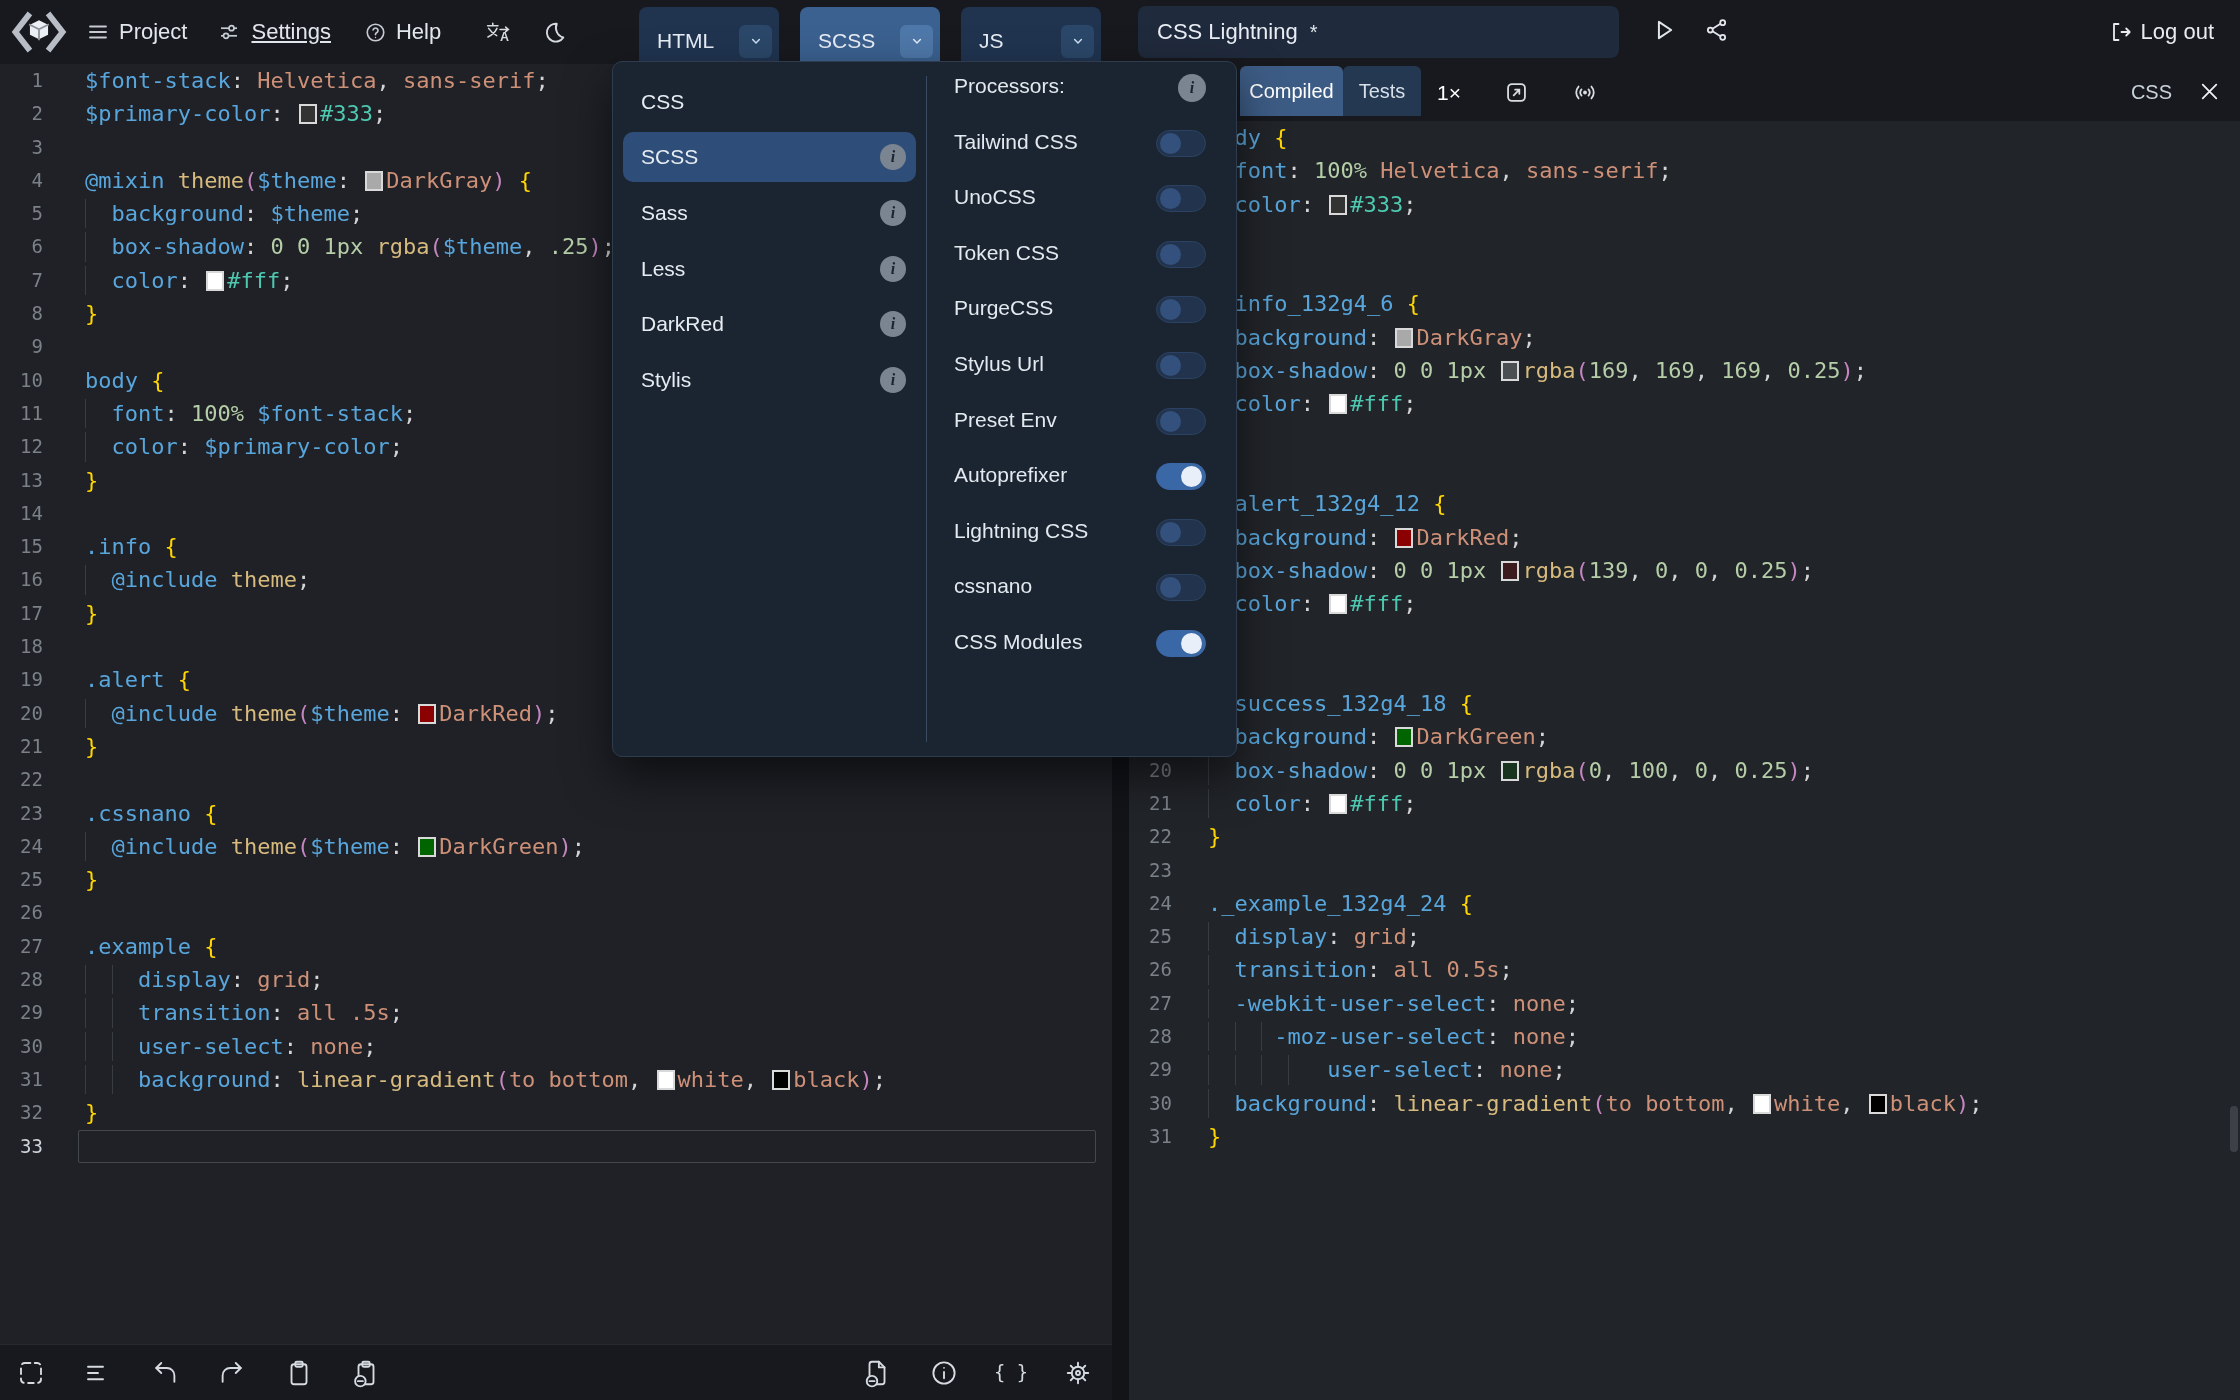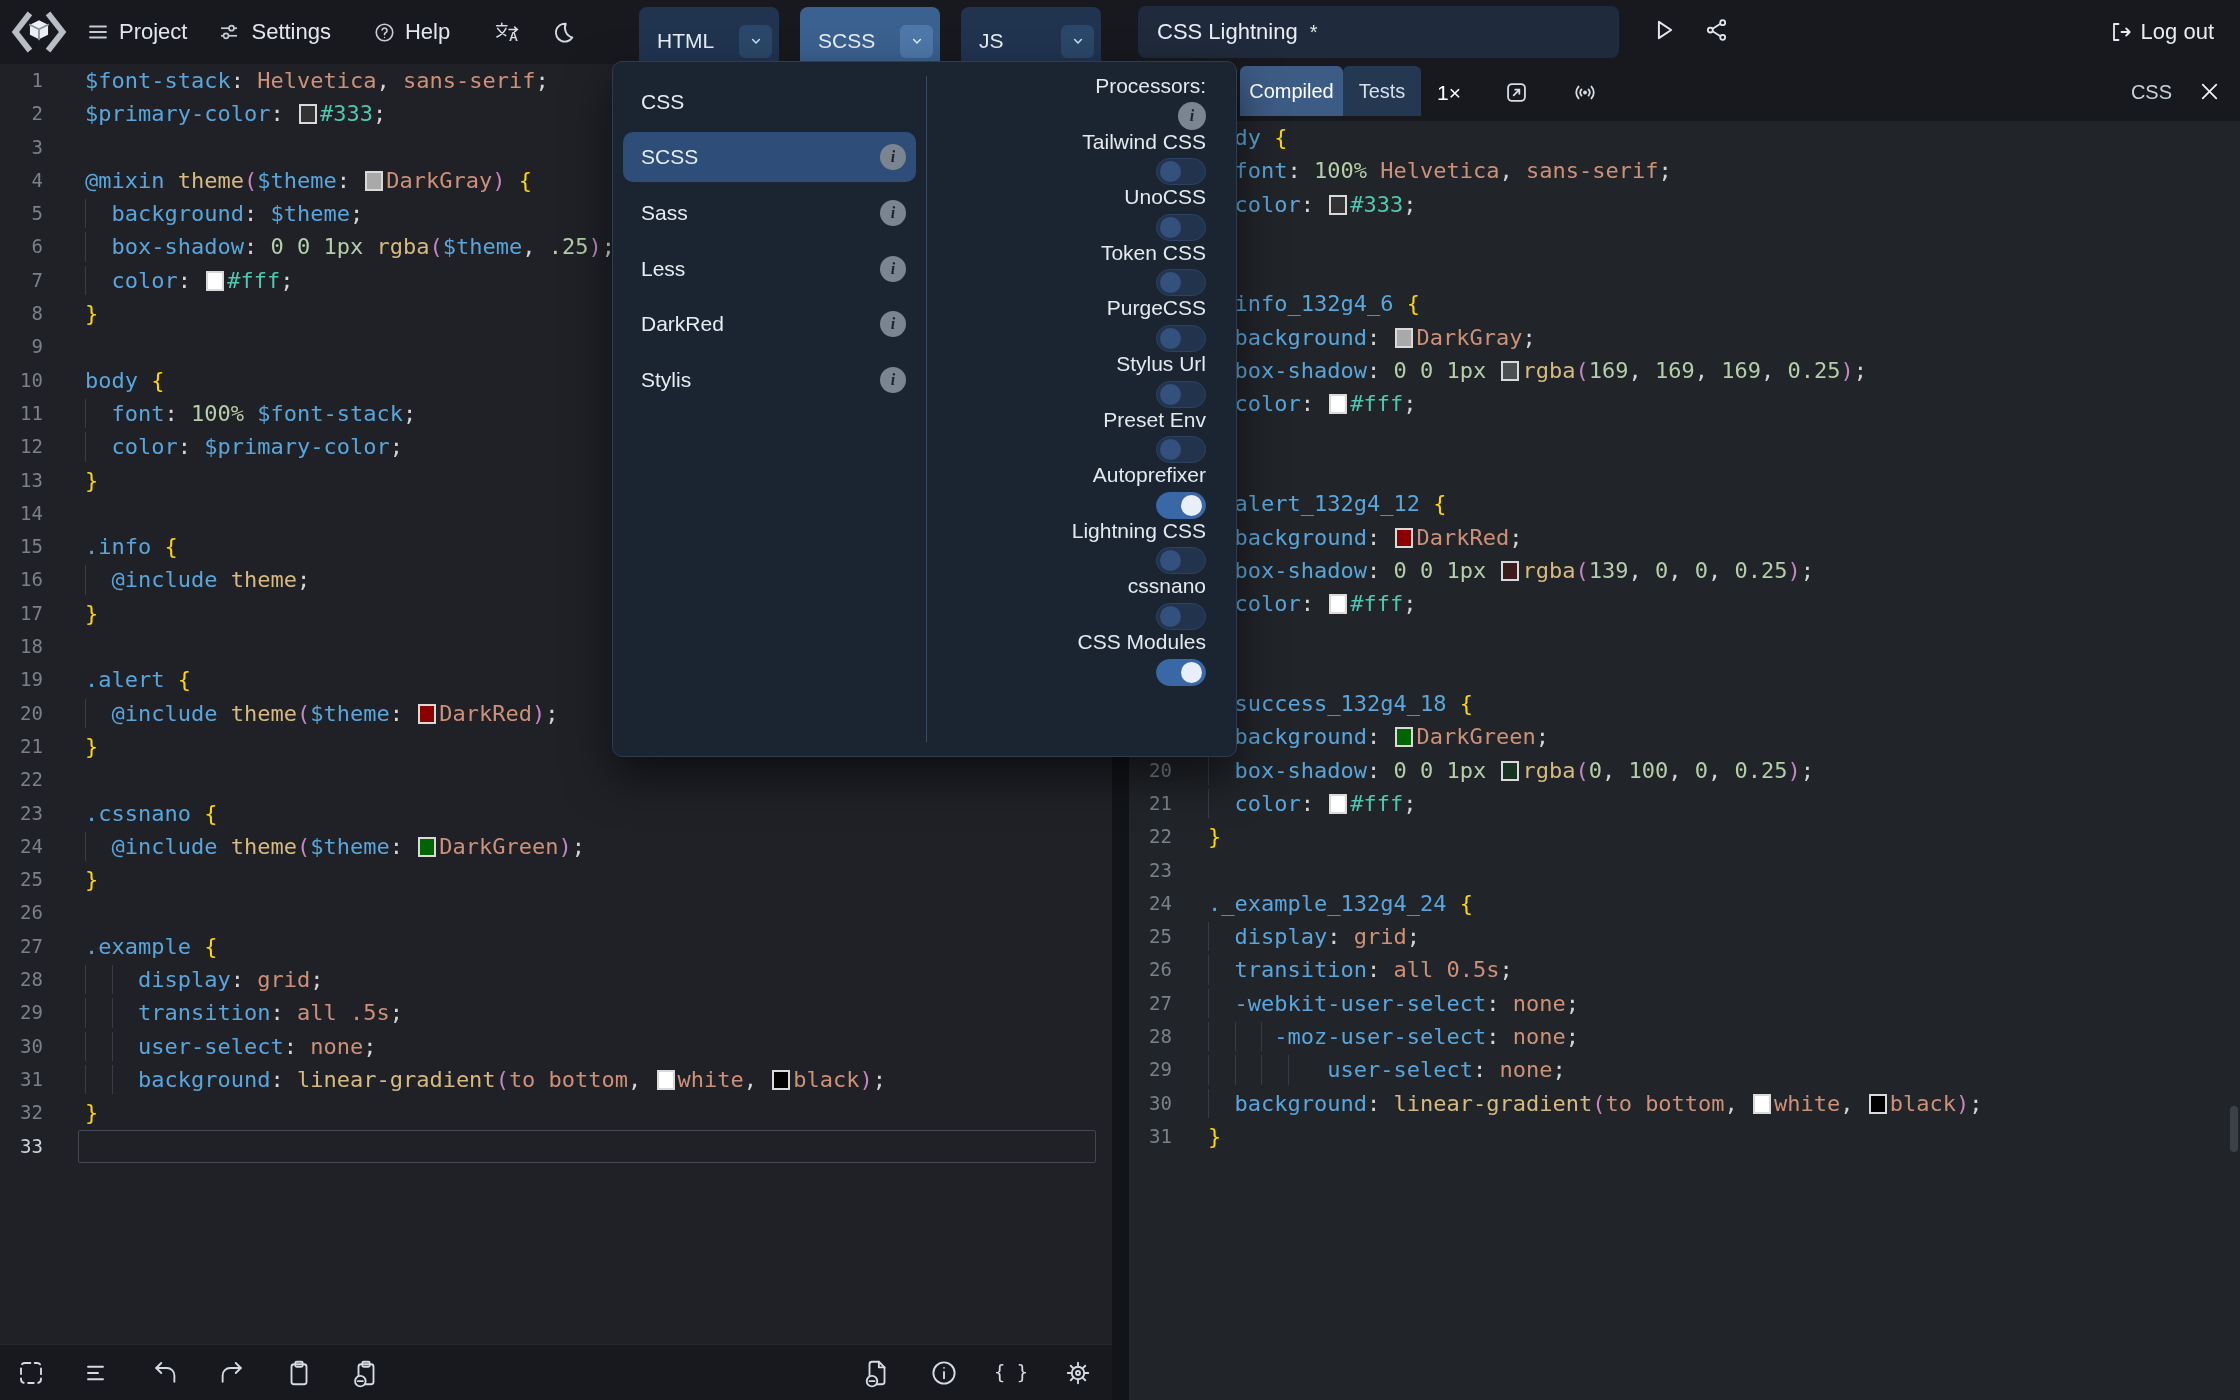--- a/index.html
+++ b/index.html
@@ -7,21 +7,21 @@
        font-family:"Liberation Sans",sans-serif;color:#dfe5ec;position:relative;}
   svg{display:block;}
   .app{position:absolute;inset:0;}
 
   
   .navbar{position:absolute;left:0;top:0;right:0;height:64px;background:#17191e;display:flex;align-items:center;z-index:5;}
   .logo{margin:0 18px 0 10px;}
   .nav-item{display:flex;align-items:center;gap:9px;font-size:22px;color:#e2e7ed;cursor:pointer;}
   .nav-item .nicon{opacity:.92;}
   .mi-project{margin-right:29px;}
-  .mi-settings{margin-right:42px;}
+  .mi-settings{margin-right:33px;text-decoration:underline;}
   .mi-help{margin-right:44px;}
   .icon-btn{background:none;border:none;padding:0;cursor:pointer;color:#d5dbe1;}
   .translate-btn{margin-right:30px;}
   .tabs{position:absolute;left:639px;top:7px;display:flex;gap:21px;}
   .edtab{width:140px;height:68px;border-radius:8px;background:#203450;display:flex;align-items:center;justify-content:space-between;cursor:pointer;}
   .edtab .tlabel{padding-left:18px;font-size:21px;color:#e8eef5;}
   .edtab .chev{width:33px;height:33px;margin-right:7px;border-radius:6px;background:#2b4769;display:flex;align-items:center;justify-content:center;}
   .edtab.active{background:#3b6190;}
   .edtab.active .chev{background:#4e78a9;}
   .title-box{position:absolute;left:1138px;top:6px;width:481px;height:52px;border-radius:8px;background:#1f2a3c;display:flex;align-items:center;cursor:pointer;}
@@ -61,21 +61,21 @@
 
   
   .dropdown{position:absolute;left:612px;top:61px;width:625px;height:696px;background:#1b2531;border:1px solid #2e3c4e;border-radius:10px;box-shadow:0 20px 46px rgba(0,0,0,.55);z-index:20;display:flex;box-sizing:border-box;}
   .dd-left{width:313px;padding-top:12px;box-sizing:border-box;}
   .dd-slot{height:55.6px;display:flex;align-items:center;padding:0 10px;box-sizing:border-box;}
   .dd-row{flex:1;height:50px;display:flex;align-items:center;padding:0 10px 0 18px;border-radius:10px;cursor:pointer;}
   .dd-row .lbl{flex:1;font-size:21px;color:#e6ecf2;}
   .dd-row.selected{background:#2e4d78;}
   .dd-divider{width:1px;background:#3a4b61;margin:14px 0;}
   .dd-right{flex:1;padding-top:12px;box-sizing:border-box;}
-  .pr-slot{height:55.6px;display:flex;align-items:flex-end;padding:0 30px 0 27px;box-sizing:border-box;flex-direction:column;}
+  .pr-slot{height:55.6px;display:flex;align-items:flex-start;padding:0 30px 0 27px;box-sizing:border-box;}
   .pr-slot .lbl{flex:1;font-size:21px;color:#e3e9ef;}
   .info-dot{width:26px;height:26px;border-radius:50%;background:#7b8591;color:#1c2330;display:flex;align-items:center;justify-content:center;font-family:"Liberation Serif",serif;font-style:italic;font-weight:bold;font-size:16px;flex:none;cursor:pointer;}
   .toggle{width:50px;height:27px;border-radius:14px;background:#22344d;border:1px solid #2c4263;position:relative;flex:none;cursor:pointer;box-sizing:border-box;}
   .toggle .knob{position:absolute;top:2px;left:3px;width:21px;height:21px;border-radius:50%;background:#33517c;}
   .toggle.on{background:#3a67a6;border-color:#3a67a6;}
   .toggle.on .knob{left:auto;right:3px;background:#e9eff8;}
 
   
   .toolbar{position:absolute;left:0;bottom:0;width:1112px;height:56px;background:#17191e;border-top:1px solid #26292e;box-sizing:border-box;}
   .tb-group{position:absolute;top:0;height:56px;display:flex;align-items:center;gap:31px;}

